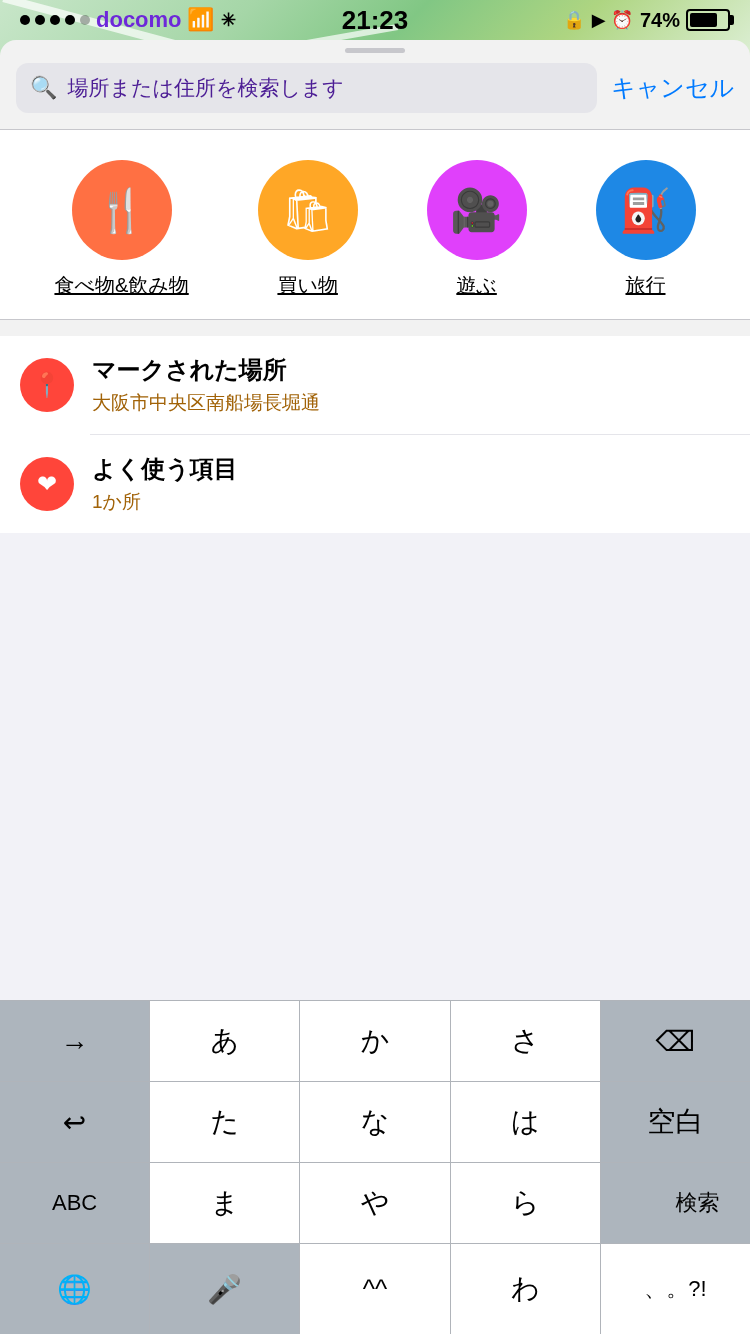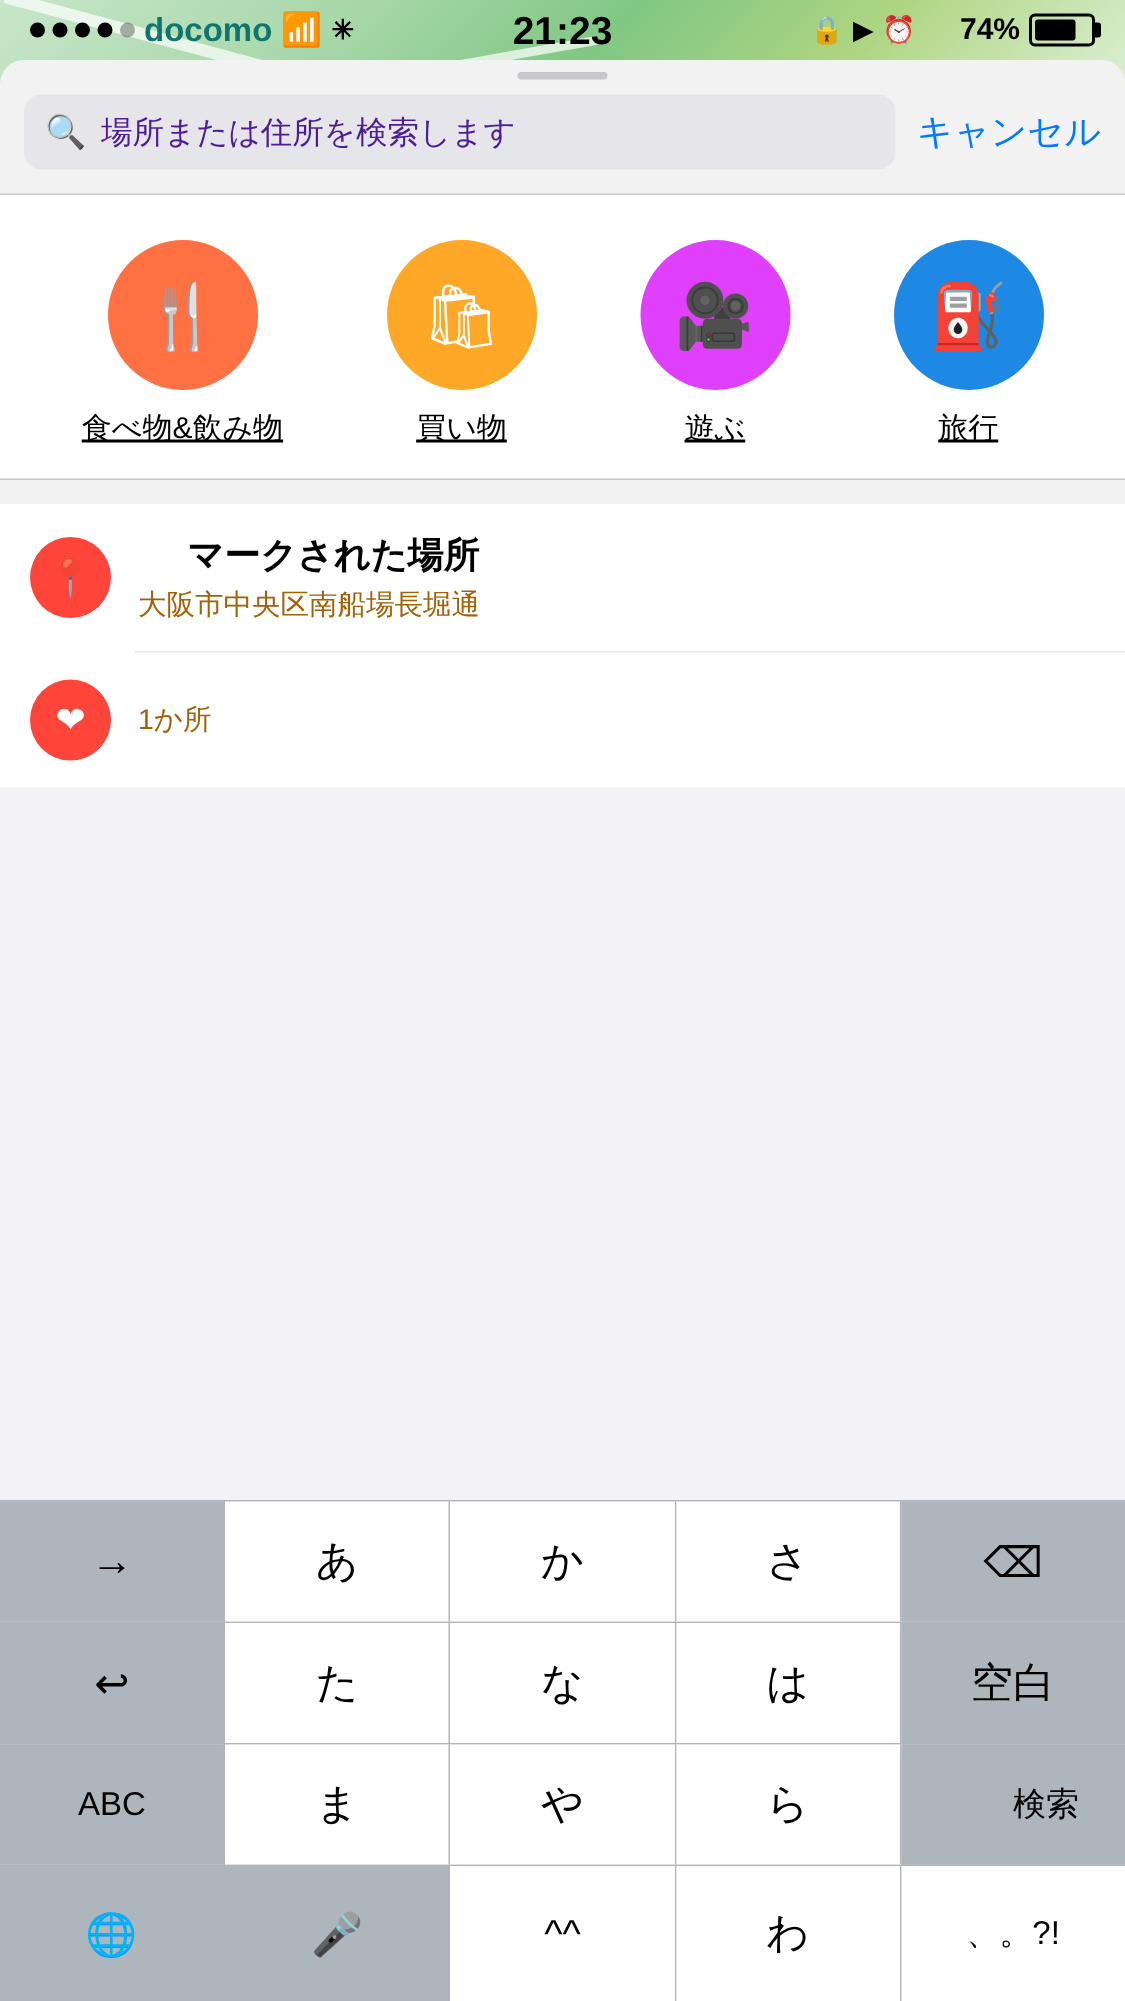--- a/index.html
+++ b/index.html
@@ -38,21 +38,21 @@
       display: flex; gap: 5px;
     }
     .status-dot {
       width: 10px; height: 10px;
       background: #000;
       border-radius: 50%;
     }
     .status-carrier {
       font-size: 22px;
       font-weight: 600;
-      color: #0f766e;
+      color: #6d28d9;
     }
     .status-wifi {
       font-size: 22px;
     }
     .status-center {
       font-size: 26px;
       font-weight: 600;
       color: #000;
       position: absolute;
       left: 50%;
@@ -60,21 +60,20 @@
     }
     .status-right {
       display: flex;
       align-items: center;
       gap: 6px;
     }
     .battery-text {
       font-size: 20px;
       font-weight: 600;
       color: #000;
-      margin-left: 23px;
     }
     .battery-icon {
       width: 44px;
       height: 22px;
       border: 2px solid #000;
       border-radius: 4px;
       position: relative;
       display: flex;
       align-items: center;
       padding: 2px;
@@ -232,21 +231,20 @@
     .icon-favorite { background: #ff453a; }
     .list-item-text {
       display: flex;
       flex-direction: column;
       gap: 4px;
     }
     .list-item-title {
       font-size: 24px;
       font-weight: 600;
       color: #000;
-      text-align: right;
     }
     .list-item-subtitle {
       font-size: 19px;
       color: #a16207;
     }
     .list-divider {
       height: 1px;
       background: #e5e5ea;
       margin-left: 90px;
     }
@@ -375,20 +373,21 @@
       <div class="list-item-icon icon-marked">📍</div>
       <div class="list-item-text">
         <span class="list-item-title">マークされた場所</span>
         <span class="list-item-subtitle">大阪市中央区南船場長堀通</span>
       </div>
     </div>
     <div class="list-divider"></div>
     <div class="list-item">
       <div class="list-item-icon icon-favorite">❤</div>
       <div class="list-item-text">
+        <span class="list-item-title">よく使う項目</span>
         <span class="list-item-subtitle">1か所</span>
       </div>
     </div>
   </div>
 
 </div>
 
 <div class="keyboard">
 
   <div class="key-row">

